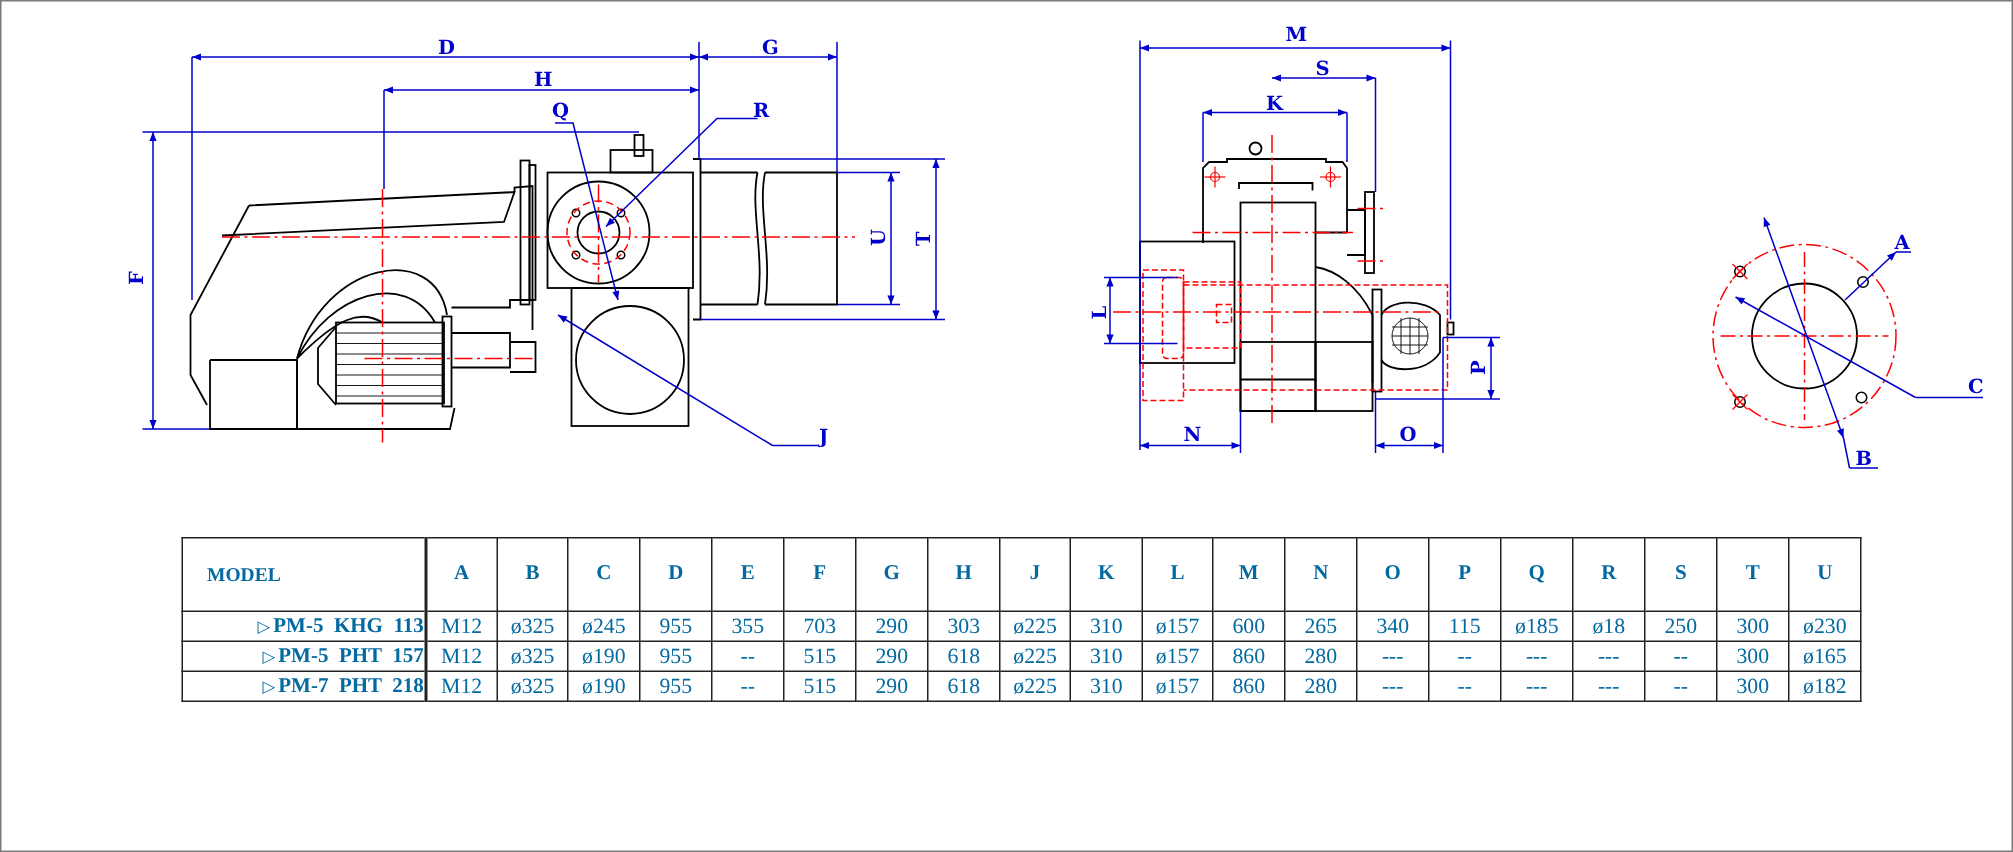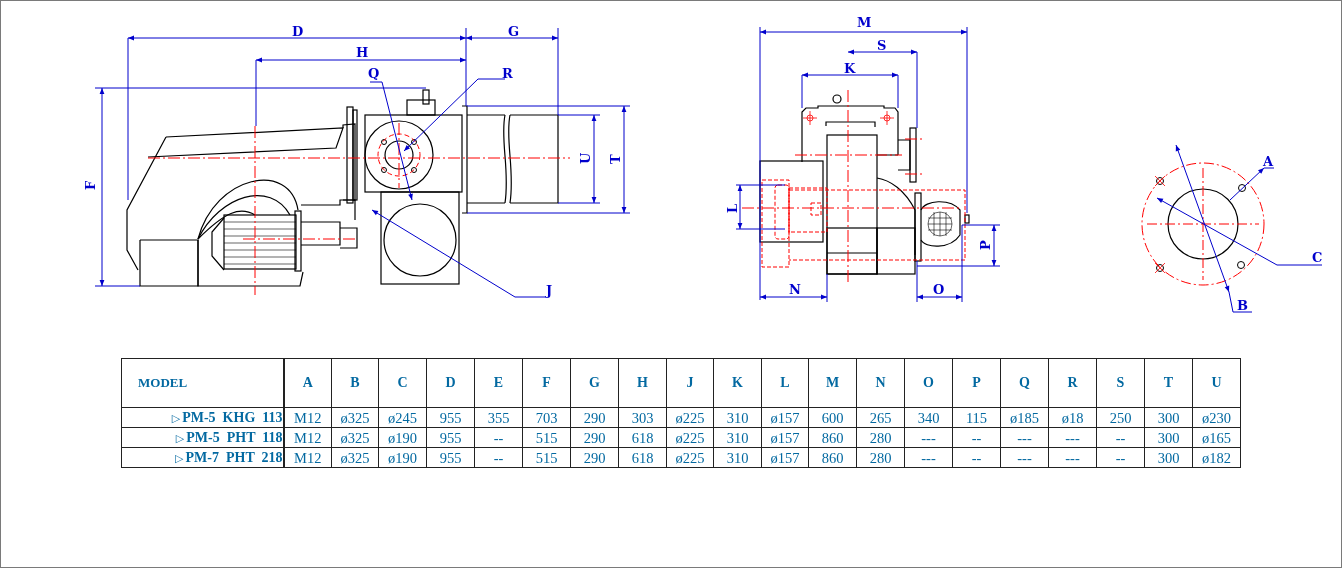--- a/index.html
+++ b/index.html
@@ -308,21 +308,21 @@
         <td>265</td>
         <td>340</td>
         <td>115</td>
         <td>ø185</td>
         <td>ø18</td>
         <td>250</td>
         <td>300</td>
         <td>ø230</td>
       </tr>
       <tr>
-        <td class="model sep"><span class="tri">▷</span><span style="white-space: pre;">PM-5  PHT  118</span></td>
+        <td class="model sep"><span class="tri">▷</span><span style="white-space: pre;">PM-5  PHT  157</span></td>
         <td>M12</td>
         <td>ø325</td>
         <td>ø190</td>
         <td>955</td>
         <td>--</td>
         <td>515</td>
         <td>290</td>
         <td>618</td>
         <td>ø225</td>
         <td>310</td>

